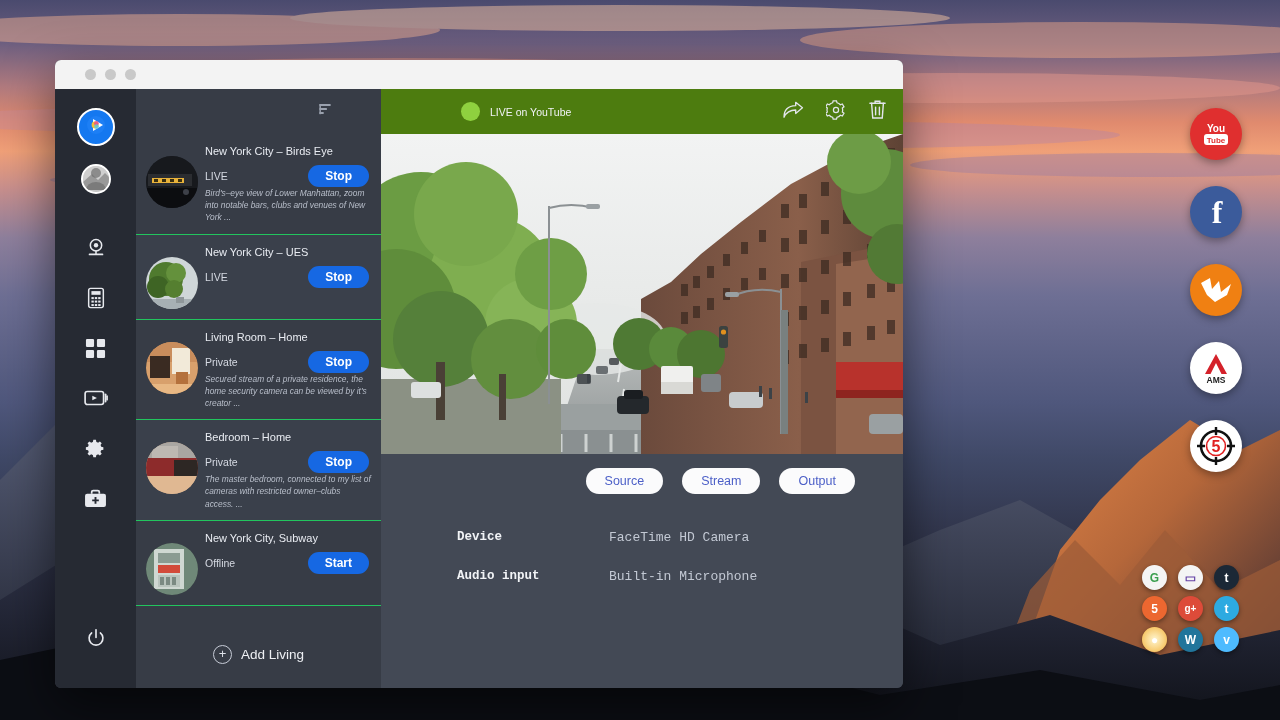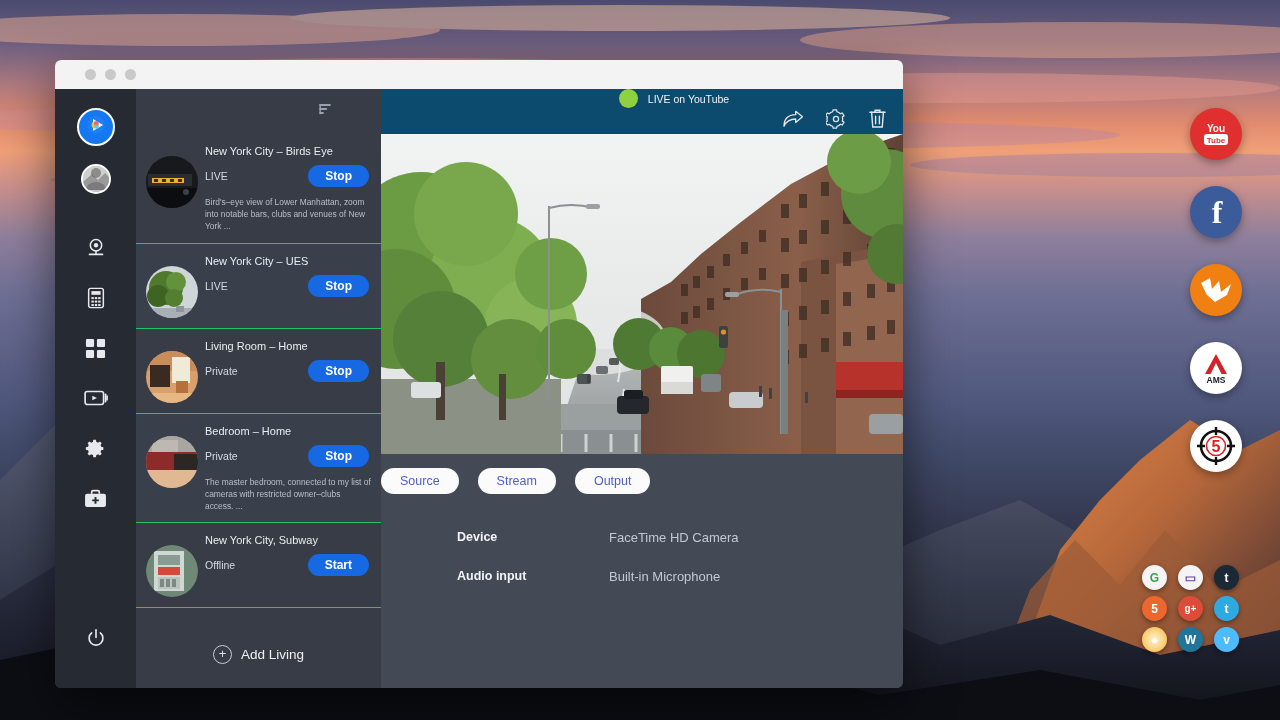--- a/index.html
+++ b/index.html
@@ -114,62 +114,62 @@
     margin-top: 8px; padding-right: 4px;
   }
   .cam-state { font-size: 10.5px; color: #d5d9e2; }
   .cam-btn {
     background: #1668e3; color: #fff; border: none;
     border-radius: 13px; font-size: 12px; font-weight: bold;
     padding: 4px 17px; cursor: pointer;
     font-family: "Liberation Sans", sans-serif;
   }
   .cam-desc {
-    margin-top: 9px; font-size: 8.4px; line-height: 1.45;
-    color: #b9bfcb; padding-right: 2px;
+    font-size: 8.4px; line-height: 1.45;
+    color: #b9bfcb; padding-right: 2px; font-style: italic;
   }
   #addcam {
     height: 68px; display: flex; align-items: center; justify-content: center;
     gap: 9px; cursor: pointer; margin-top: 6px;
   }
   #addcam .plus {
     width: 19px; height: 19px; border-radius: 50%;
     border: 1.3px solid #c6cbd6; color: #dfe3ea;
     font-size: 13px; line-height: 16px; text-align: center;
   }
   #addcam .lbl { font-size: 13.5px; color: #eef0f4; }
 
   
   #main { flex: 1; background: #434955; display: flex; flex-direction: column; }
   #topbar {
     height: 45px; display: flex; align-items: center;
-    background: #0c4a6e; padding: 0 16px; flex-direction: column;
+    background: #4d7c0f; padding: 0 16px;
   }
   #livewrap { display: flex; align-items: center; gap: 10px; margin-left: 64px; }
   #livedot { width: 19px; height: 19px; border-radius: 50%; background: #8fd13f; }
   #livetext { font-size: 10.5px; color: #f1f3f6; }
   #topicons { margin-left: auto; display: flex; align-items: center; gap: 22px; }
   #topicons .ti { cursor: pointer; color: #e2e5eb; }
 
   #video {
     height: 320px; position: relative; overflow: hidden; background:#9aa3ad;
   }
   #video svg { position:absolute; left:0; top:0; }
 
   #pillrow {
-    display: flex; gap: 19px;
+    display: flex; justify-content: flex-end; gap: 19px;
     padding: 14px 48px 0 0;
   }
   .pill {
     background: #fbfbfc; border: none; border-radius: 14px;
     color: #4c5fc7; font-size: 12.5px; padding: 6px 19px;
     cursor: pointer; font-family: "Liberation Sans", sans-serif;
   }
 
-  #info { padding: 36px 0 0 76px; }
+  #info { padding: 36px 0 0 76px; font-family: Liberation Mono, monospace; }
   .info-row { display: flex; margin-bottom: 24px; }
   .info-label { width: 152px; font-size: 12.5px; color: #f2f4f7; font-weight: bold; }
   .info-value { font-size: 13px; color: #c3c9d4; }
 
   
   #dock { position: absolute; right: 38px; top: 108px; }
   .dock-item {
     width: 52px; height: 52px; border-radius: 50%;
     display: flex; align-items: center; justify-content: center;
     margin-bottom: 26px; cursor: pointer;
@@ -407,20 +407,21 @@
               <rect x="30" y="30" width="12" height="14" fill="#b4713c"></rect>
               <rect x="0" y="42" width="52" height="10" fill="#e8b884"></rect>
             </svg>
           </div>
           <div class="cam-info">
             <div class="cam-title">Living Room – Home</div>
             <div class="cam-midrow">
               <span class="cam-state">Private</span>
               <button class="cam-btn">Stop</button>
             </div>
+            <div class="cam-desc">Secured stream of a private residence, the home security camera can be viewed by it's creator ...</div>
           </div>
         </div>
 
         <div class="cam-row alt">
           <div class="cam-thumb">
             <svg width="52" height="52" viewBox="0 0 52 52">
               <rect width="52" height="52" fill="#c9a98d"></rect>
               <rect x="0" y="0" width="52" height="16" fill="#a9a6a2"></rect>
               <rect x="6" y="4" width="26" height="12" fill="#bdb8b2"></rect>
               <rect x="0" y="16" width="52" height="18" fill="#8d2b2b"></rect>

